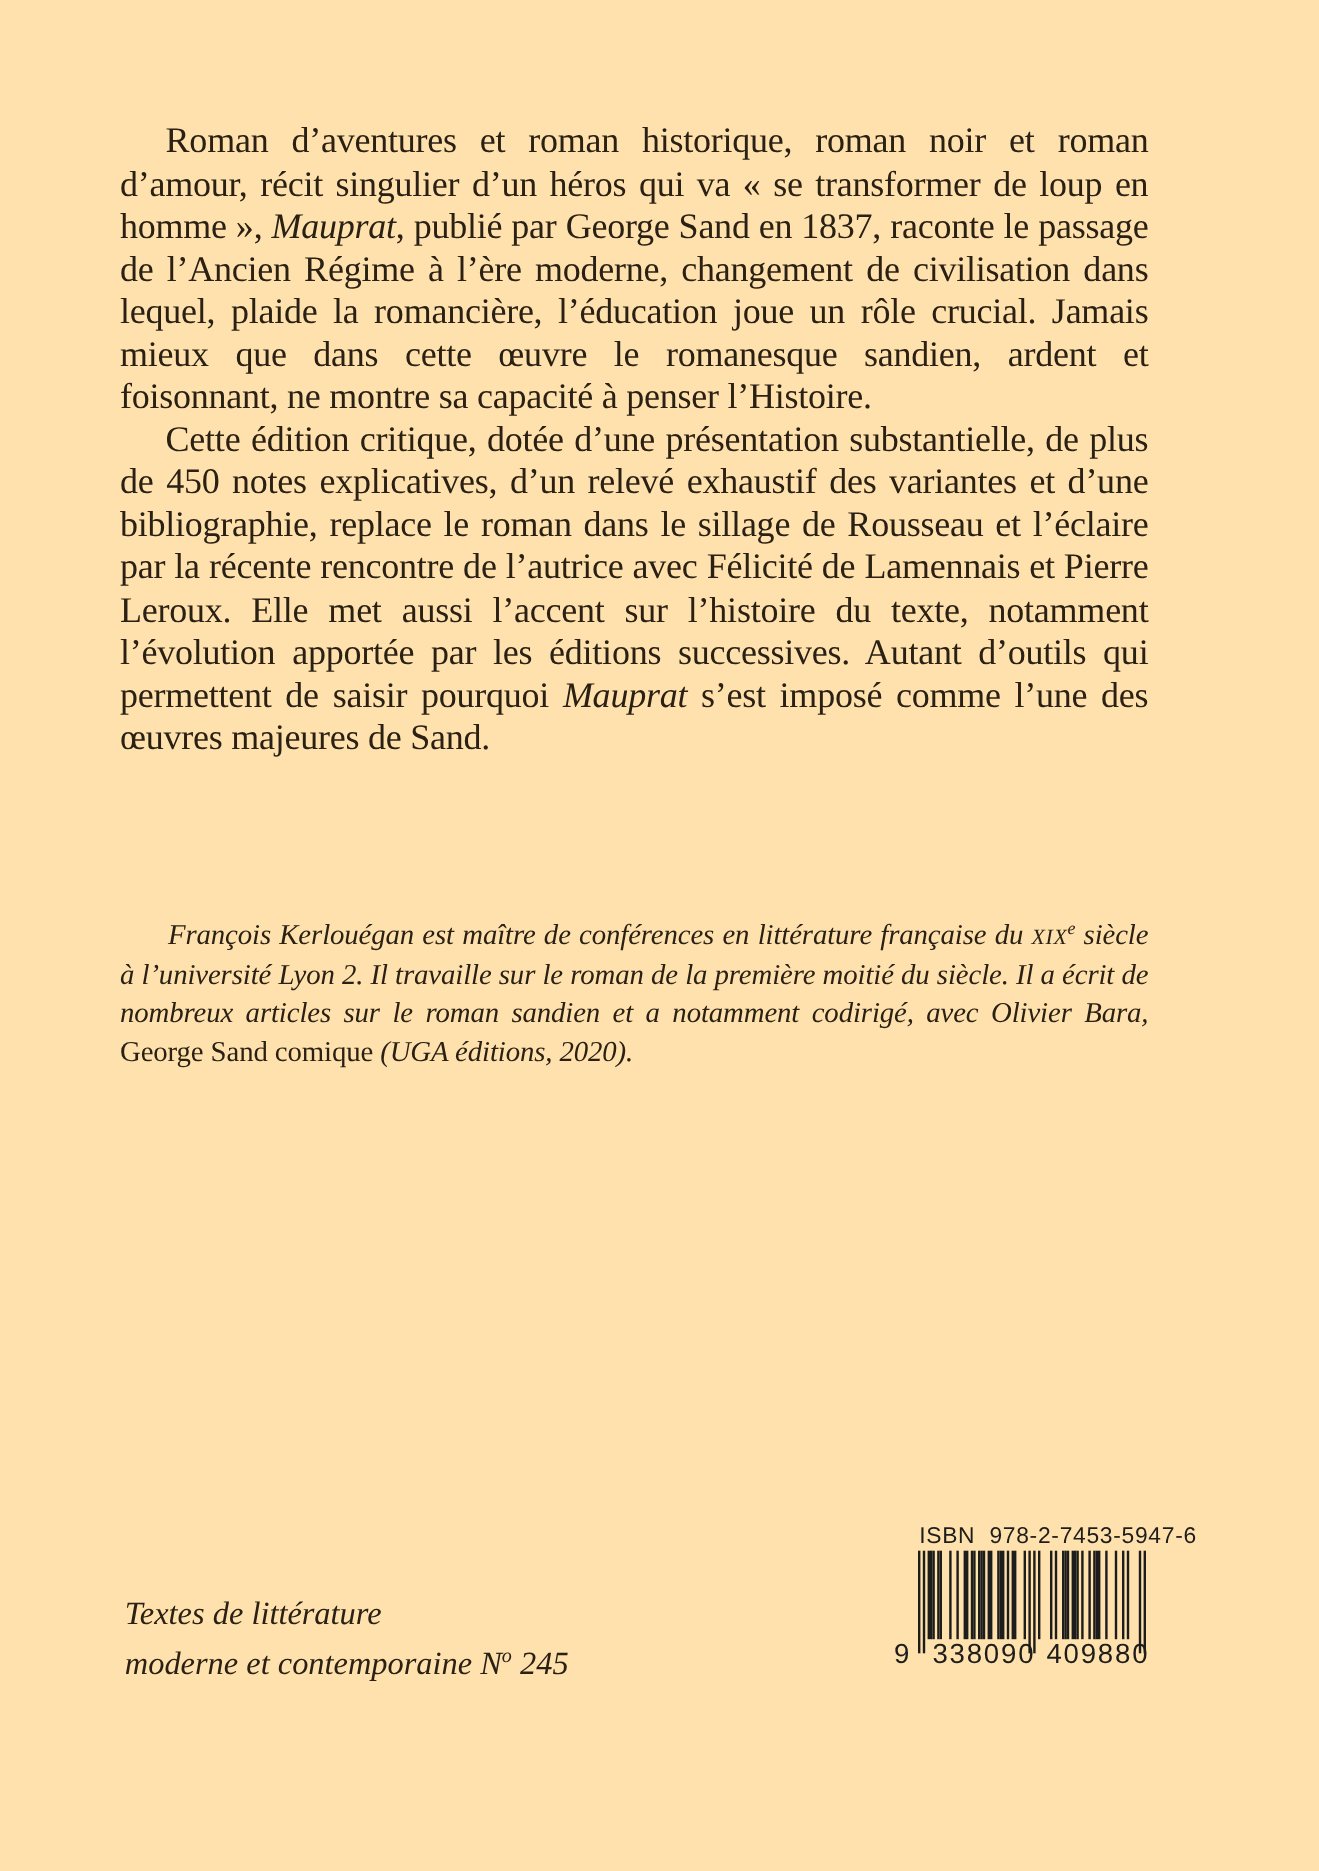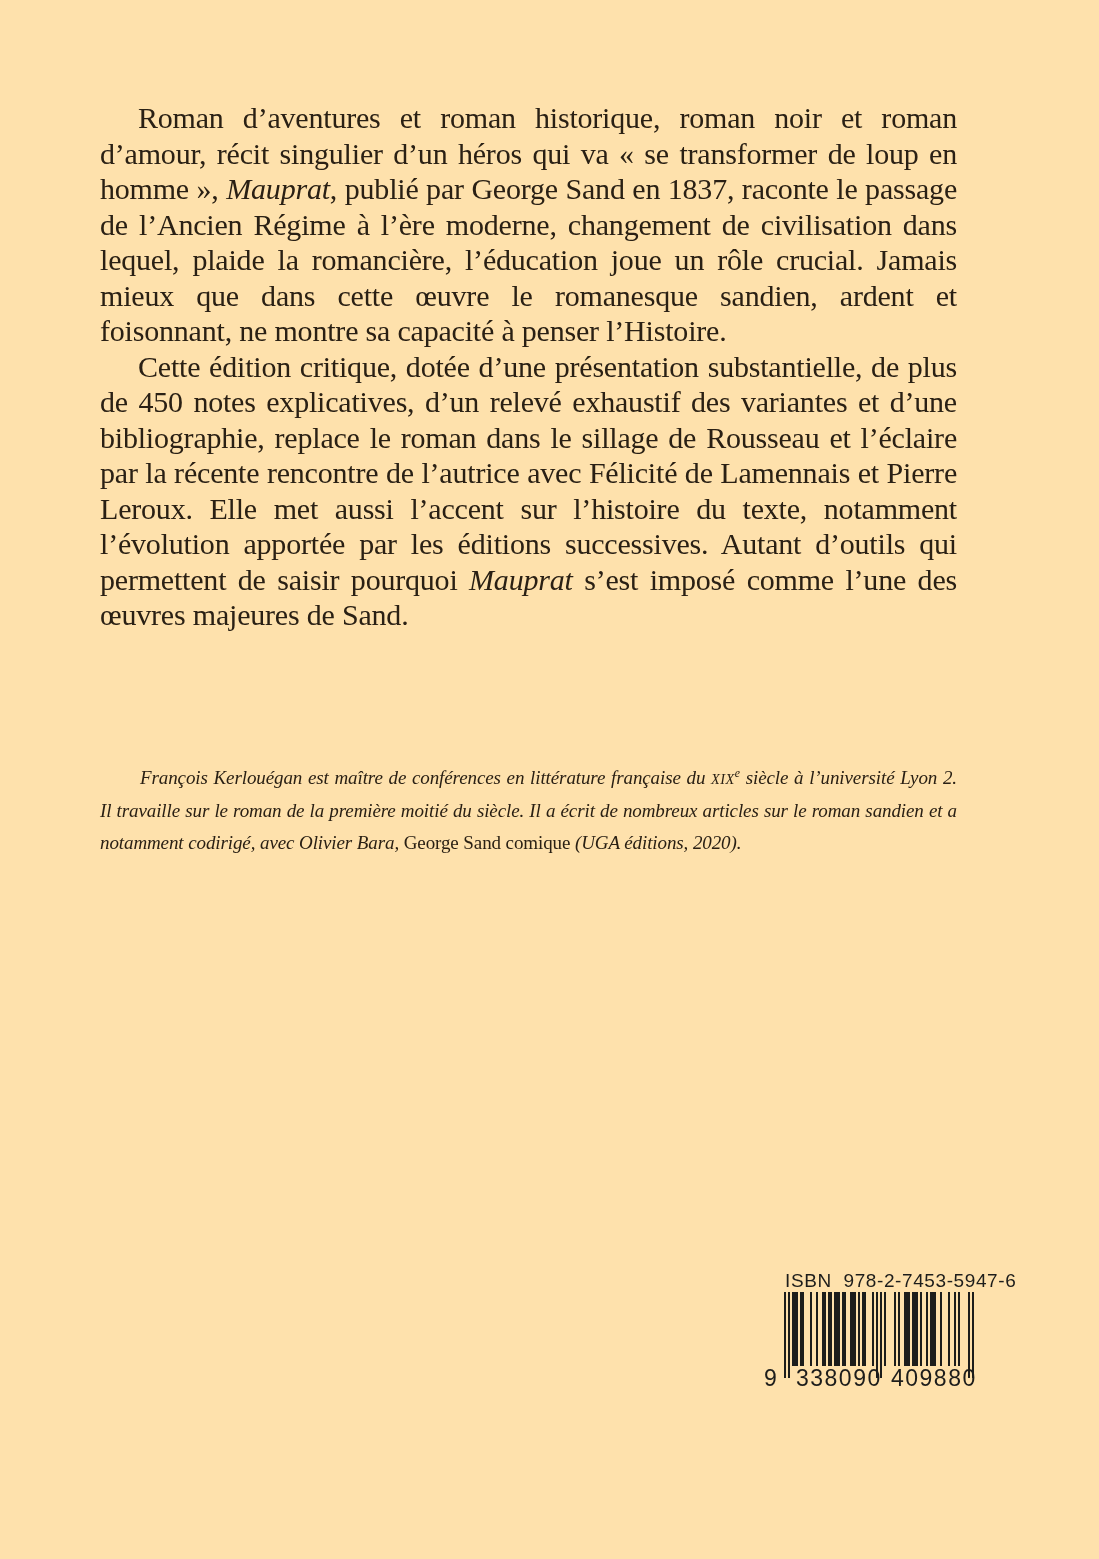--- a/index.html
+++ b/index.html
@@ -29,21 +29,21 @@
     letter-spacing: -0.2px;
   }
   .bio-block {
     position: absolute;
     left: 100px;
     top: 758px;
     width: 857px;
   }
   .bio-block p {
     font-style: italic;
-    font-size: 19px;
+    font-size: 24px;
     line-height: 32px;
     text-align: justify;
     text-align-last: left;
     text-indent: 40px;
     letter-spacing: -0.1px;
   }
   .seg-i  { font-style: italic; }
   .seg-r  { font-style: normal; }
   .seg-sc { font-size: 0.76em; letter-spacing: 0.03em; }
   .seg-sup{ font-size: 0.62em; vertical-align: super; }
@@ -59,21 +59,20 @@
   }
 
   .barcode-block {
     position: absolute;
     left: 765px;
     top: 1270px;
     width: 192px;
     height: 122px;
     font-family: "Liberation Sans", sans-serif;
     color: #1d1d1b;
-    margin-left: 19px;
   }
   .isbn-label {
     position: absolute;
     top: 0;
     left: 1px;
     font-size: 19px;
     letter-spacing: 0.6px;
     white-space: pre;
   }
   .bars-svg {
@@ -101,20 +100,24 @@
 
   <div class="copy-block">
     <p><span>Roman d’aventures et roman historique, roman noir et roman d’amour, récit singulier d’un héros qui va « se transformer de loup en homme », </span><span class="seg-i">Mauprat</span><span>, publié par George Sand en 1837, raconte le passage de l’Ancien Régime à l’ère moderne, changement de civilisation dans lequel, plaide la romancière, l’éducation joue un rôle crucial. Jamais mieux que dans cette œuvre le romanesque sandien, ardent et foisonnant, ne montre sa capacité à penser l’Histoire.</span></p>
     <p><span>Cette édition critique, dotée d’une présentation substantielle, de plus de 450 notes explicatives, d’un relevé exhaustif des variantes et d’une bibliographie, replace le roman dans le sillage de Rousseau et l’éclaire par la récente rencontre de l’autrice avec Félicité de Lamennais et Pierre Leroux. Elle met aussi l’accent sur l’histoire du texte, notamment l’évolution apportée par les éditions successives. Autant d’outils qui permettent de saisir pourquoi </span><span class="seg-i">Mauprat</span><span> s’est imposé comme l’une des œuvres majeures de Sand.</span></p>
   </div>
 
   <div class="bio-block">
     <p><span>François Kerlouégan est maître de conférences en littérature française du </span><span class="seg-sc">XIX</span><span class="seg-sup">e</span><span> siècle à l’université Lyon 2. Il travaille sur le roman de la première moitié du siècle. Il a écrit de nombreux articles sur le roman sandien et a notamment codirigé, avec Olivier Bara, </span><span class="seg-r">George Sand comique</span><span> (UGA éditions, 2020).</span></p>
   </div>
 
+  <div class="series-block">
+    <div><span>Textes de littérature</span></div>
+    <div><span>moderne et contemporaine N</span><span class="seg-sup">o</span><span> 245</span></div>
+  </div>
 
   <div class="barcode-block">
     <div class="isbn-label">ISBN  978-2-7453-5947-6</div>
     <svg class="bars-svg" width="192" height="86" viewBox="0 0 192 86" id="barcode-svg">
         <rect x="0" y="0" width="2" height="86" fill="#1d1d1b"></rect>
         <rect x="4" y="0" width="2" height="86" fill="#1d1d1b"></rect>
         <rect x="8" y="0" width="2" height="74" fill="#1d1d1b"></rect>
         <rect x="10" y="0" width="2" height="74" fill="#1d1d1b"></rect>
         <rect x="12" y="0" width="2" height="74" fill="#1d1d1b"></rect>
         <rect x="16" y="0" width="2" height="74" fill="#1d1d1b"></rect>

